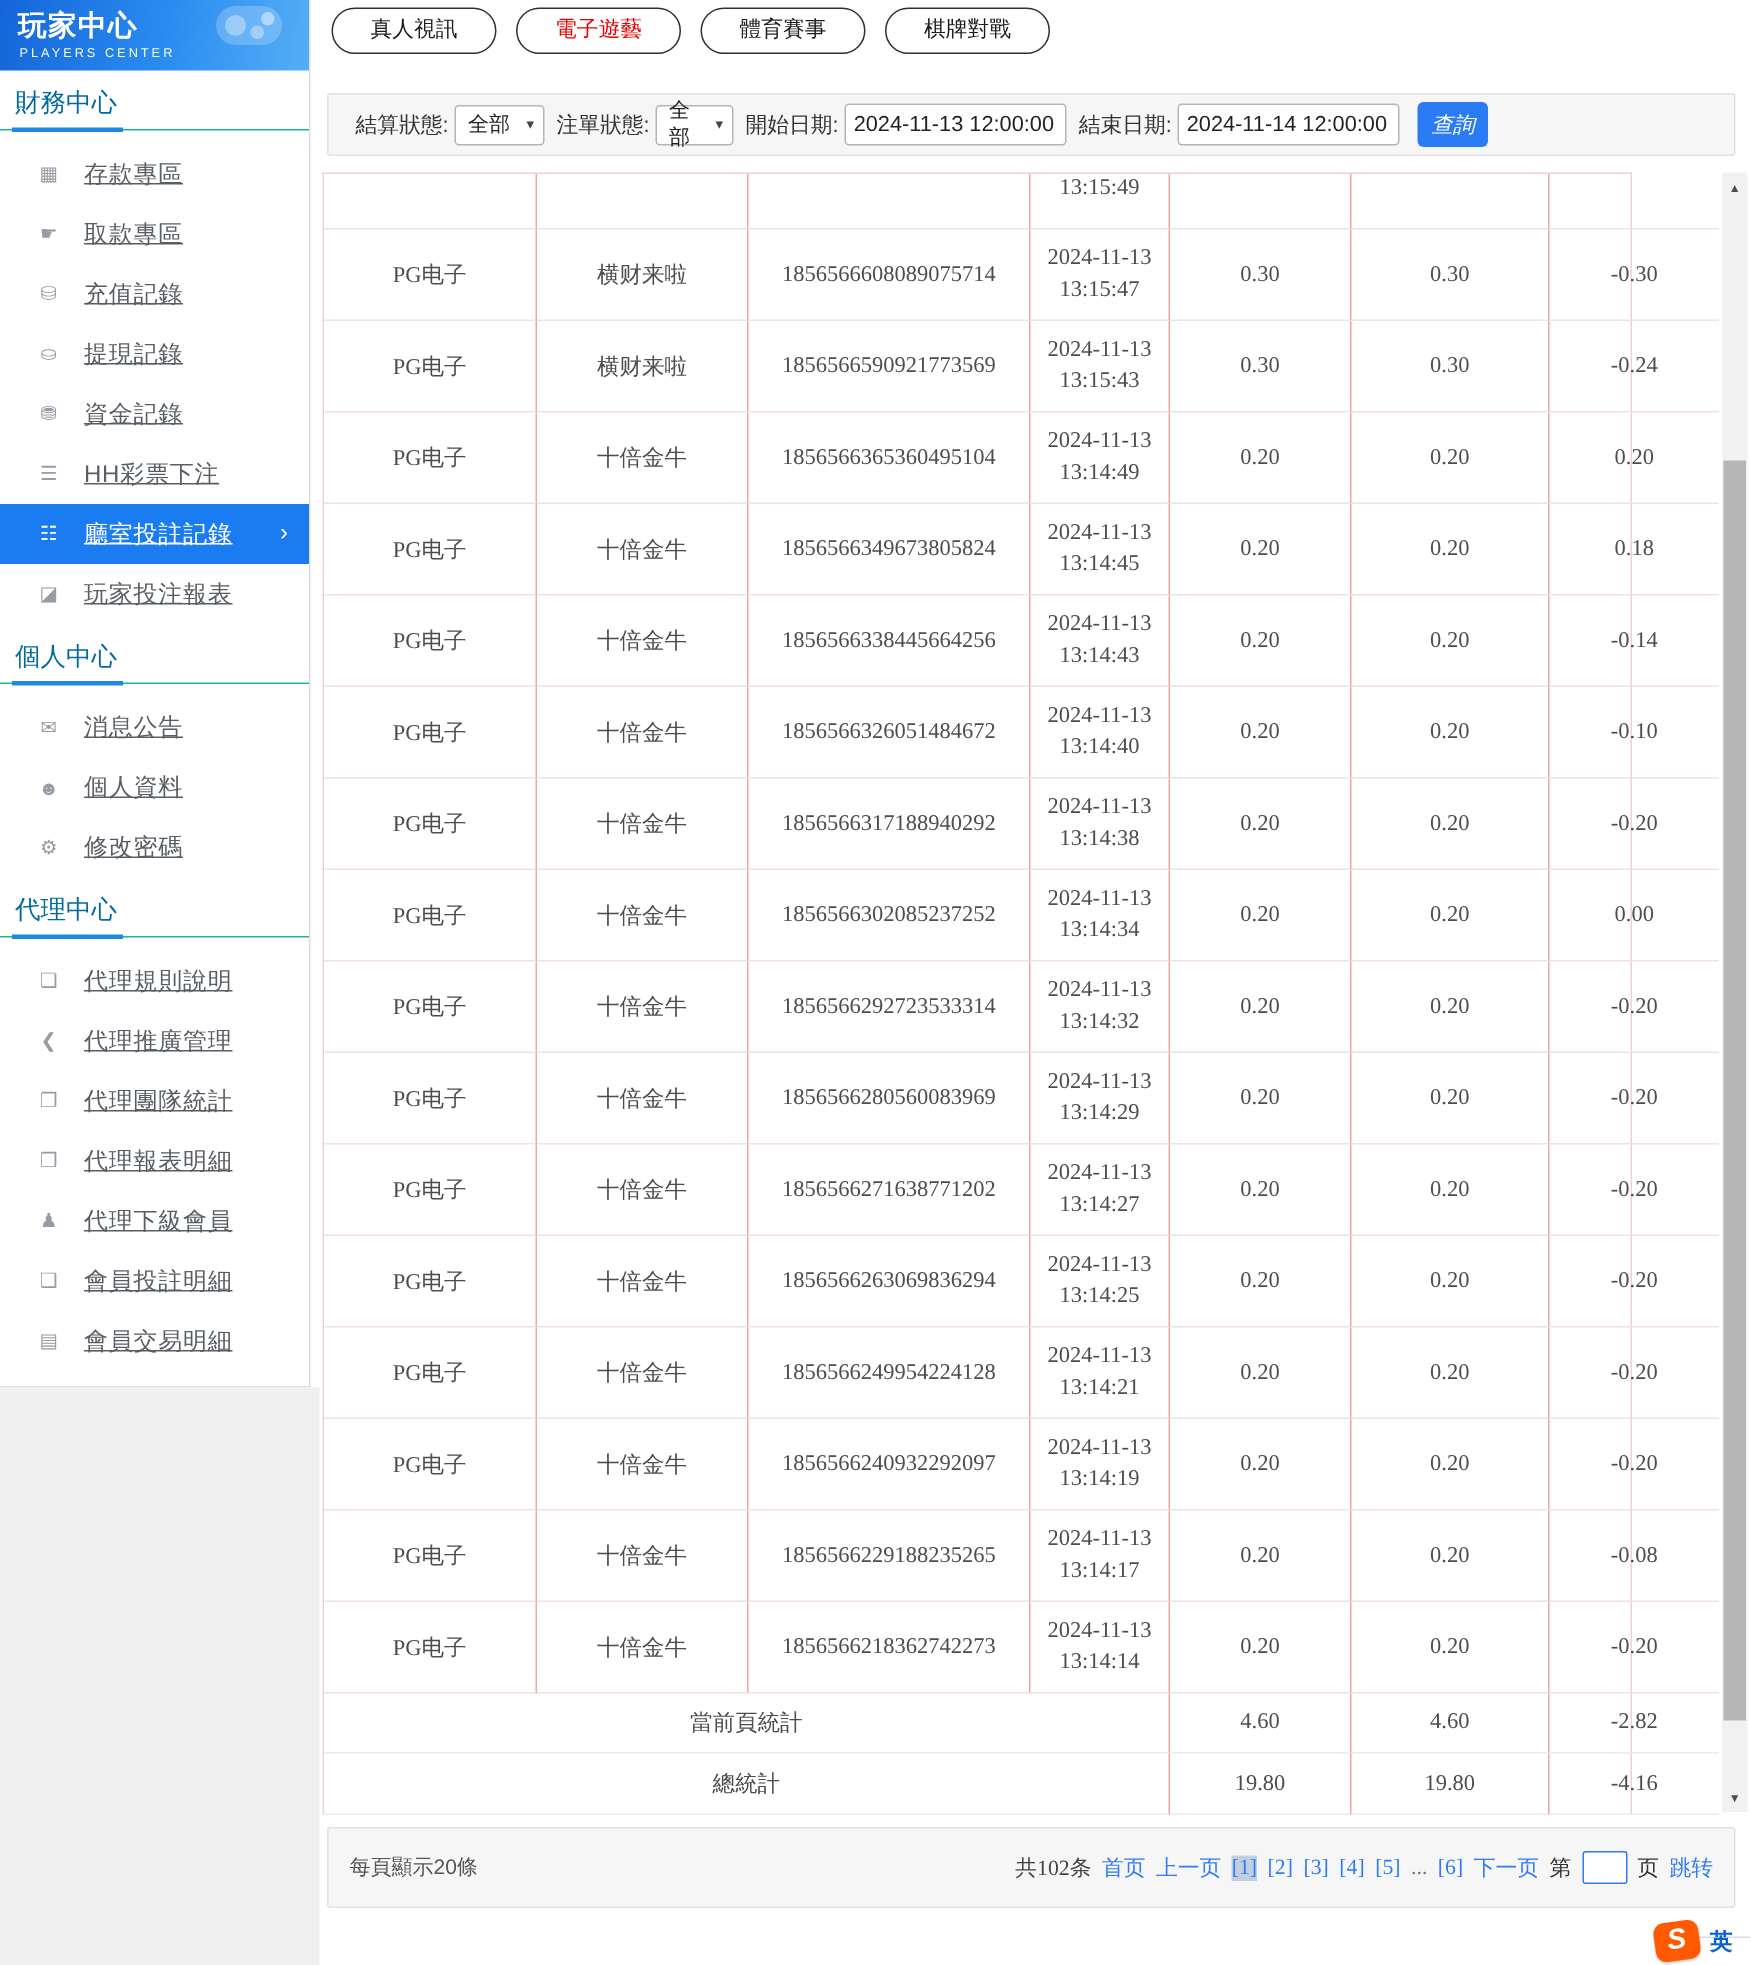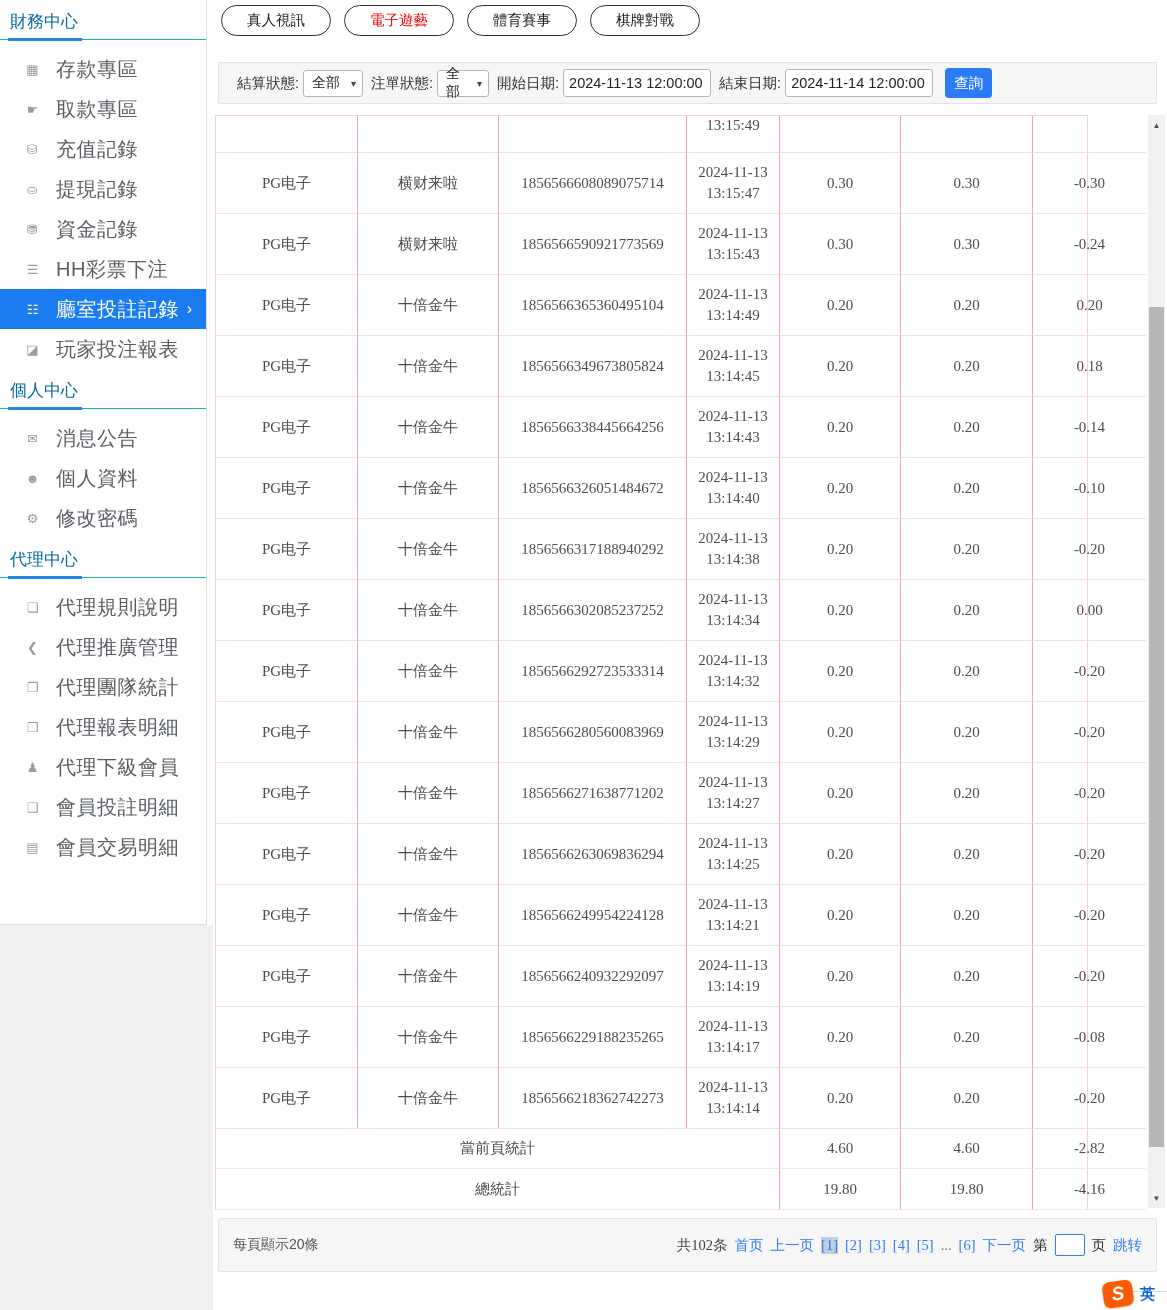--- a/index.html
+++ b/index.html
@@ -20,21 +20,21 @@
     background:rgba(255,255,255,.22); }
   .logo-decor:before{ content:""; position:absolute; left:6px; top:6px; width:14px; height:14px;
     border-radius:50%; background:rgba(255,255,255,.35); }
   .logo-decor:after{ content:""; position:absolute; right:5px; top:4px; width:9px; height:9px;
     border-radius:50%; background:rgba(255,255,255,.45); box-shadow:-7px 9px 0 rgba(255,255,255,.35); }
   .side-title{ margin-bottom:9px; padding:10px 0 6px 10px; font-size:17px; color:#0369a1;
     border-bottom:1px solid #14b8a6; position:relative; }
   .side-title:after{ content:""; position:absolute; left:8px; bottom:-2px; width:74px; height:3px; background:#1e88e5; }
   .side-item{ height:40px; display:flex; align-items:center; padding-left:24px; cursor:pointer; }
   .s-icon{ width:17px; text-align:center; margin-right:15px; font-size:13px; color:#959ca4; }
-  .s-label{ font-size:20px; color:#595e64; letter-spacing:.5px; }
+  .s-label{ font-size:16px; color:#595e64; letter-spacing:.5px;text-decoration:underline; }
   .side-item.active{ background:var(--accent); }
   .side-item.active .s-label, .side-item.active .s-icon, .side-item.active .s-chev{ color:#fff; }
   .s-chev{ margin-left:auto; margin-right:14px; font-size:16px; color:#fff; }
   
   .main{ position:absolute; left:215px; top:0; width:952px; height:1310px; }
   .tabs{ position:absolute; left:6px; top:5px; display:flex; }
   .tab{ height:31px; line-height:28px; padding:0 25px; border:1px solid #2f2f2f; border-radius:16px;
     font-size:14.5px; color:#1c1c1c; margin-right:13px; background:#fff; cursor:pointer; white-space:nowrap; }
   .tab-active{ color:#e60000; }
   .filterbar{ position:absolute; left:3px; top:62px; width:939px; height:42px; background:#f6f6f6;
@@ -42,21 +42,21 @@
     font-size:14.5px; color:#333; }
   .f-label{ margin:0 4px 0 8px; white-space:nowrap; }
   .sel{ display:inline-flex; align-items:center; justify-content:space-between; background:#fff;
     border:1px solid #b5b5b5; border-radius:3px; height:27px; padding:0 6px 0 8px; font-size:14px;
     color:#222; cursor:pointer; }
   .sel-settle{ width:60px; } .sel-order{ width:52px; }
   .sel-arrow{ font-size:10px; color:#444; margin-left:4px; }
   .dinput{ width:148px; height:28px; border:1px solid #b5b5b5; border-radius:3px; font-size:14.5px;
     color:#222; padding:0 5px; background:#fff; font-family:"Liberation Sans","DejaVu Sans",sans-serif; }
   .search-btn{ width:47px; height:30px; background:#2b7bf5; color:#fff; border:none; border-radius:4px;
-    font-size:14.5px; margin-left:12px; cursor:pointer; }
+    font-size:14.5px; margin-left:12px; cursor:pointer;font-style:italic; }
   
   .table-wrap{ position:absolute; left:0; top:115px; width:950px; height:1093px; }
   .tgrid{ width:873px; border:1px solid #f3cfcf; border-bottom:none;
     font-family:"Liberation Serif","DejaVu Serif",serif; background:#fff; }
   .trow{ display:grid; grid-template-columns:142px 141px 188px 93px 121px 132px 113px; height:61px; }
   .trow.partial{ height:37px; }
   .c{ border-right:1px solid var(--pv); border-bottom:1px solid var(--ph); display:flex;
     align-items:center; justify-content:center; text-align:center; color:#4d4d4d; font-size:15px; overflow:hidden; }
   .c-last{ border-right:none; }
   .c-dt{ flex-direction:column; line-height:21px;align-items:center; }
@@ -88,20 +88,25 @@
     color:#fff; font-weight:bold; font-style:italic; font-size:19px; display:flex; align-items:center;
     justify-content:center; box-shadow:0 1px 2px rgba(0,0,0,.25); }
   .trans-lang{ color:#0b62d6; font-weight:bold; font-size:15px; margin-left:7px; }
 </style>
 </head>
 <body>
 
 <div>
 
   <aside class="sidebar">
+    <div class="logo">
+      <div class="logo-title">玩家中心</div>
+      <div class="logo-sub">PLAYERS CENTER</div>
+      <div class="logo-decor"></div>
+    </div>
     <nav id="sidebar-nav">
         <div class="side-title"><span>財務中心</span></div>
         <div class="side-item">
           <span class="s-icon">▦</span>
           <span class="s-label">存款專區</span>
         </div>
         <div class="side-item">
           <span class="s-icon">☛</span>
           <span class="s-label">取款專區</span>
         </div>

